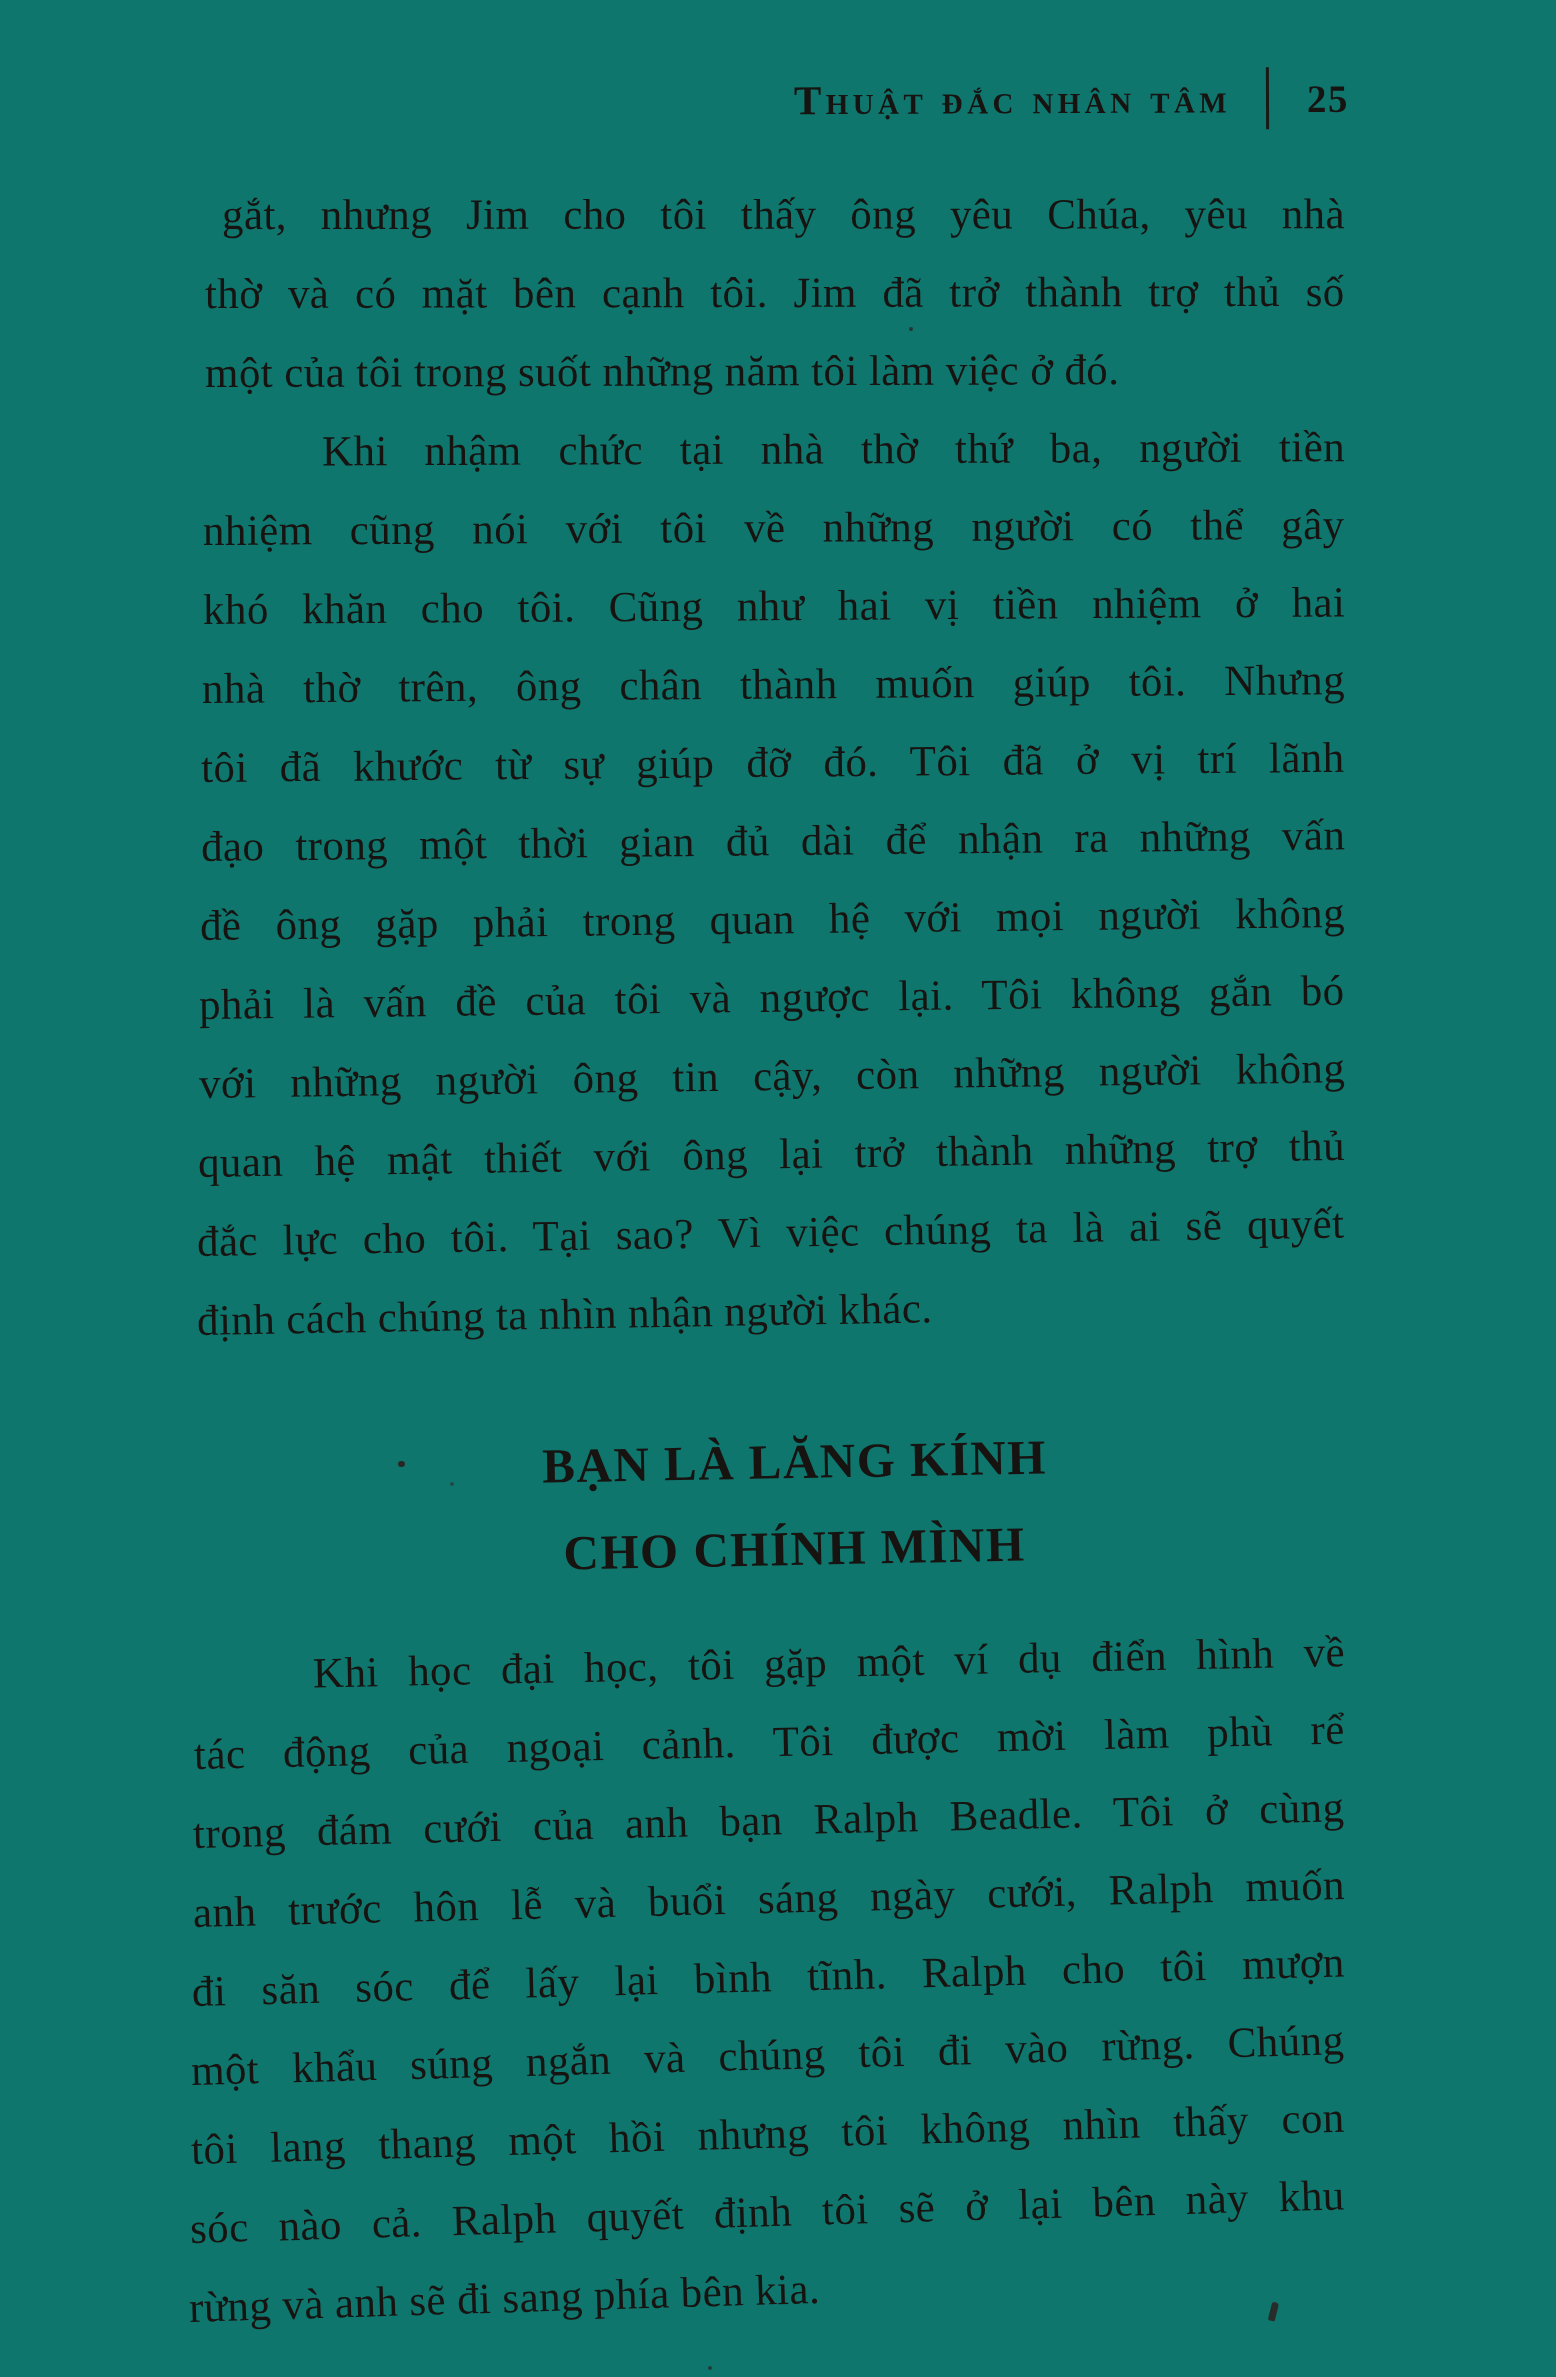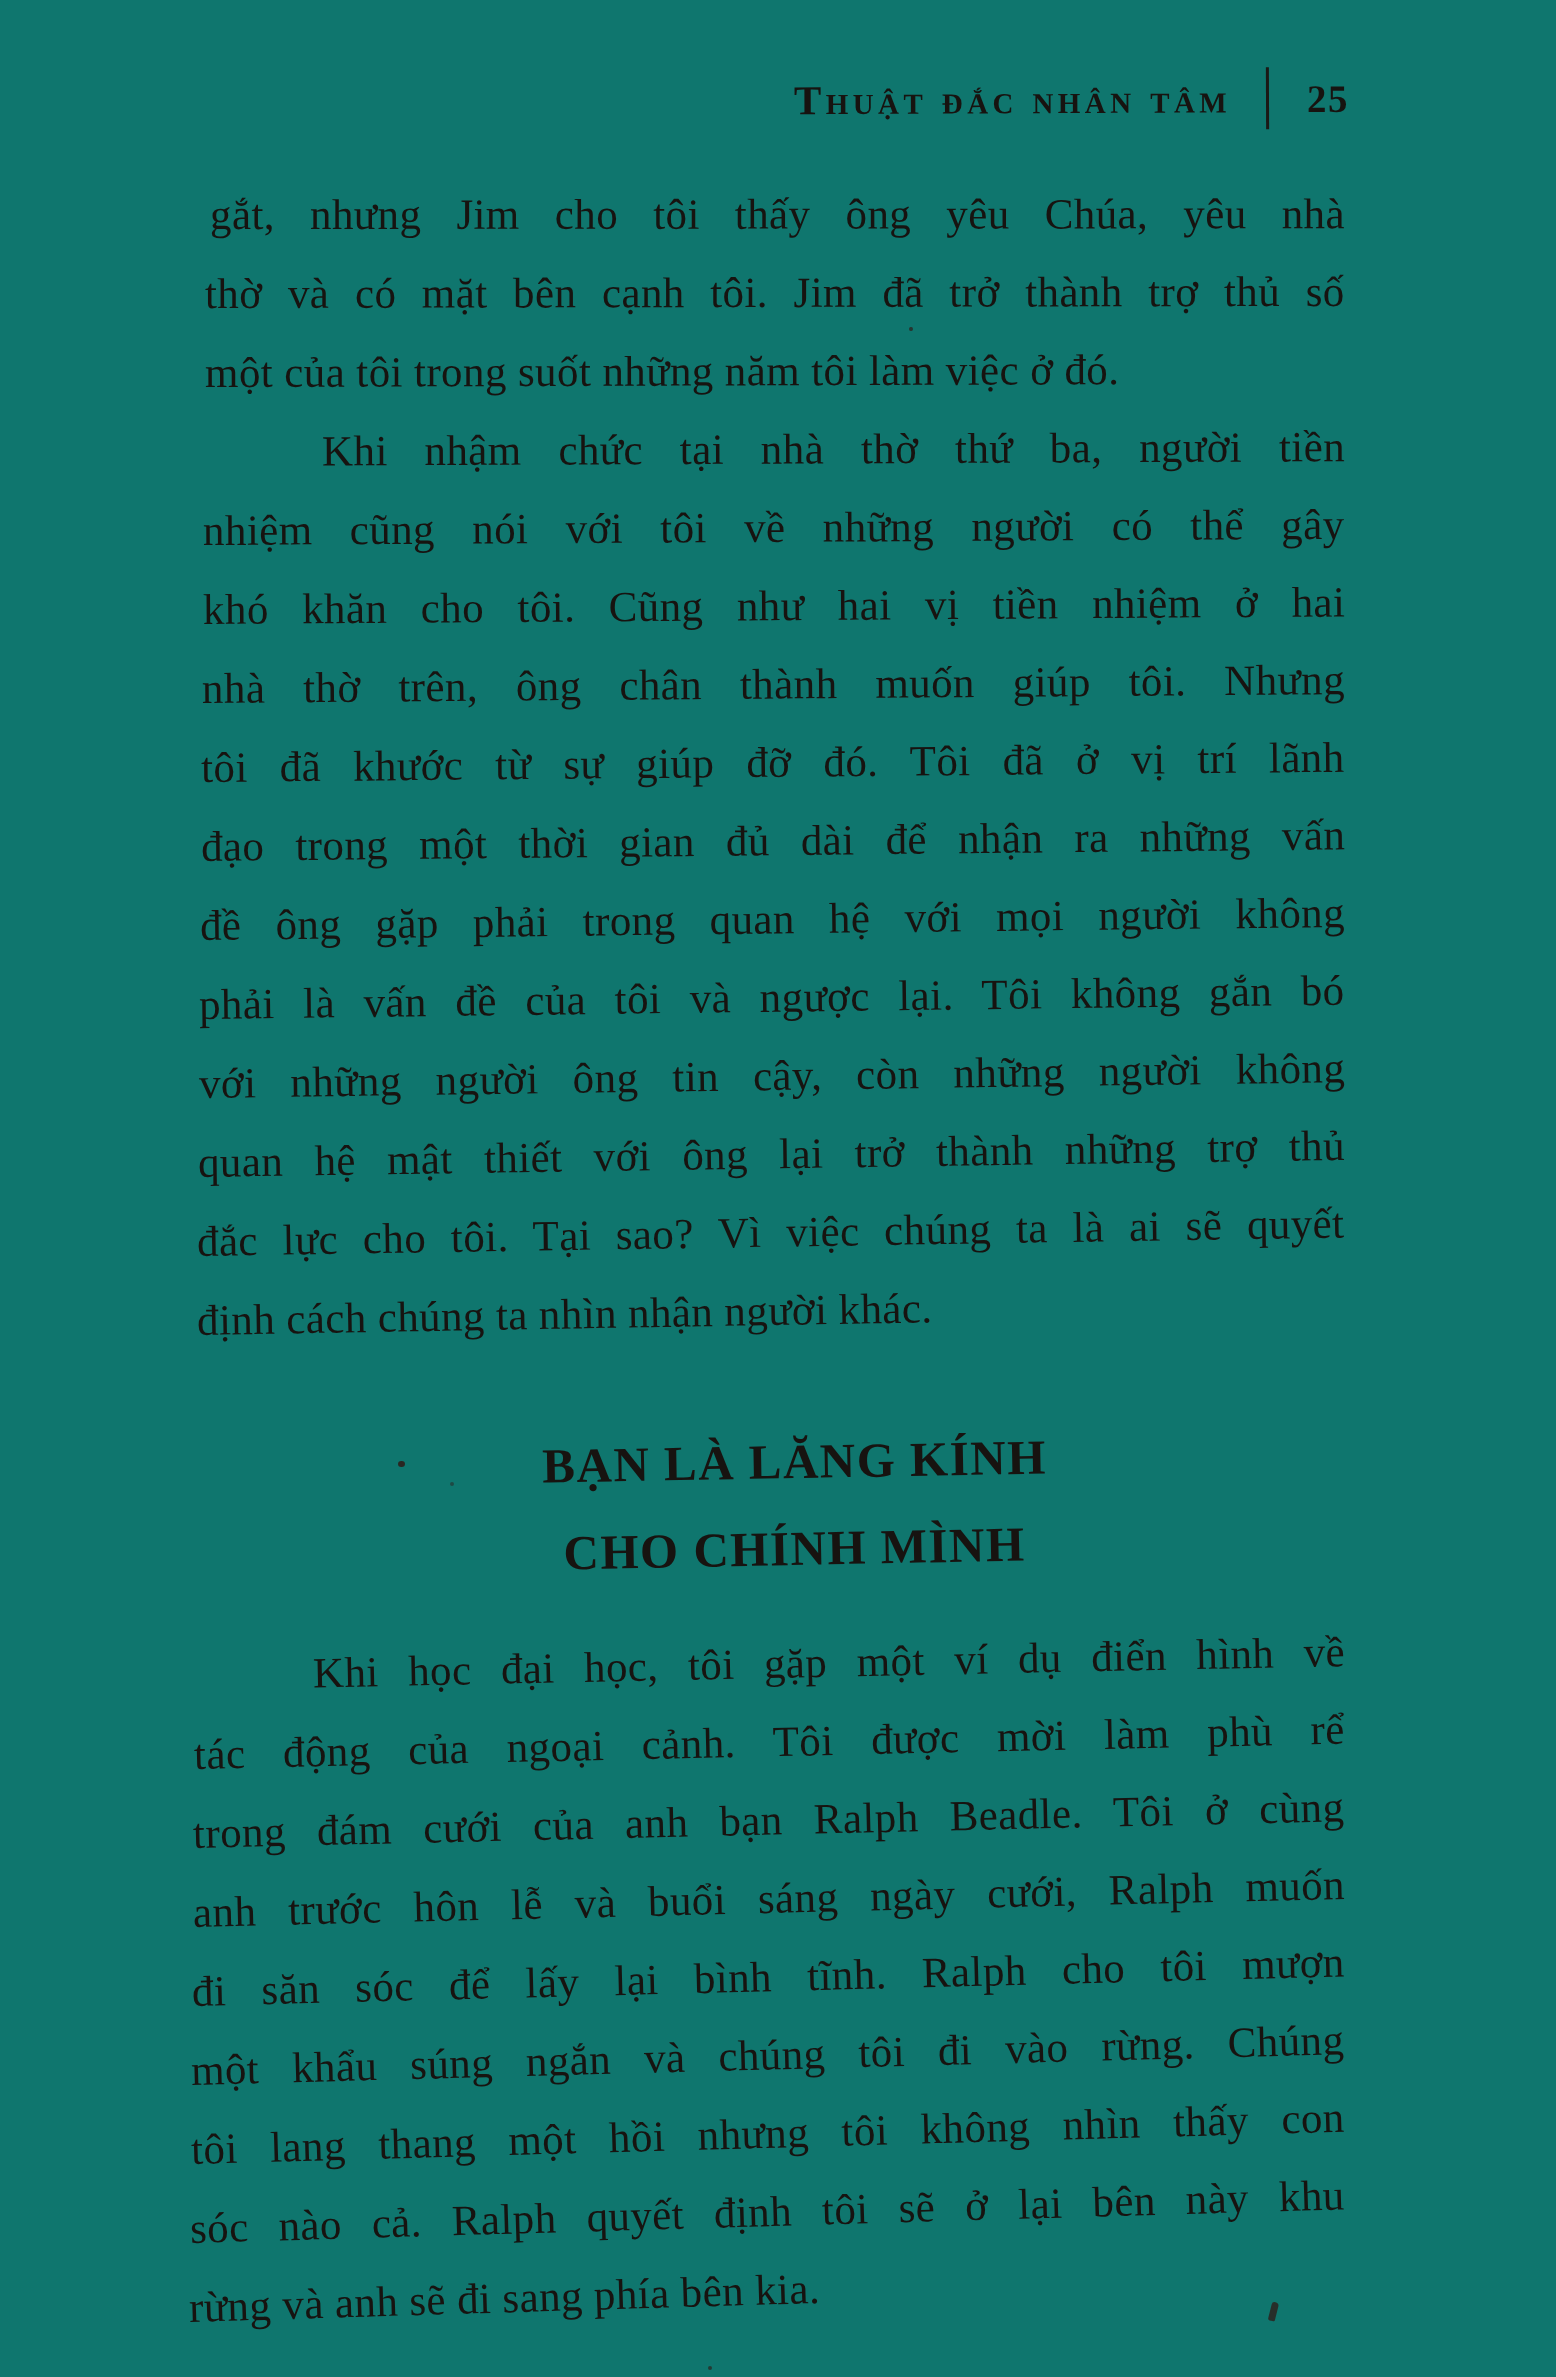--- a/index.html
+++ b/index.html
@@ -115,21 +115,21 @@
 
 <div class="page">
 
   <header class="running-head">
     <span class="rh-title">Thuật đắc nhân tâm</span>
     <span class="rh-bar"></span>
     <span class="rh-num">25</span>
   </header>
 
   <section class="text-block" id="text-block-1">
-      <div class="line" style="transform: rotate(-0.04deg); margin-left: 4px;">gắt, nhưng Jim cho tôi thấy ông yêu Chúa, yêu nhà</div>
+      <div class="line" style="transform: rotate(-0.04deg); margin-left: 16px;">gắt, nhưng Jim cho tôi thấy ông yêu Chúa, yêu nhà</div>
       <div class="line" style="transform: rotate(-0.108deg); margin-left: -0.7px;">thờ và có mặt bên cạnh tôi. Jim đã trở thành trợ thủ số</div>
       <div class="line last" style="transform: rotate(-0.176deg); margin-left: -1.3px;">một của tôi trong suốt những năm tôi làm việc ở đó.</div>
       <div class="line indent" style="transform: rotate(-0.244deg); margin-left: -2px;">Khi nhậm chức tại nhà thờ thứ ba, người tiền</div>
       <div class="line" style="transform: rotate(-0.312deg); margin-left: -2.6px;">nhiệm cũng nói với tôi về những người có thể gây</div>
       <div class="line" style="transform: rotate(-0.38deg); margin-left: -3.3px;">khó khăn cho tôi. Cũng như hai vị tiền nhiệm ở hai</div>
       <div class="line" style="transform: rotate(-0.448deg); margin-left: -4px;">nhà thờ trên, ông chân thành muốn giúp tôi. Nhưng</div>
       <div class="line" style="transform: rotate(-0.516deg); margin-left: -4.6px;">tôi đã khước từ sự giúp đỡ đó. Tôi đã ở vị trí lãnh</div>
       <div class="line" style="transform: rotate(-0.584deg); margin-left: -5.3px;">đạo trong một thời gian đủ dài để nhận ra những vấn</div>
       <div class="line" style="transform: rotate(-0.652deg); margin-left: -6px;">đề ông gặp phải trong quan hệ với mọi người không</div>
       <div class="line" style="transform: rotate(-0.72deg); margin-left: -6.6px;">phải là vấn đề của tôi và ngược lại. Tôi không gắn bó</div>

